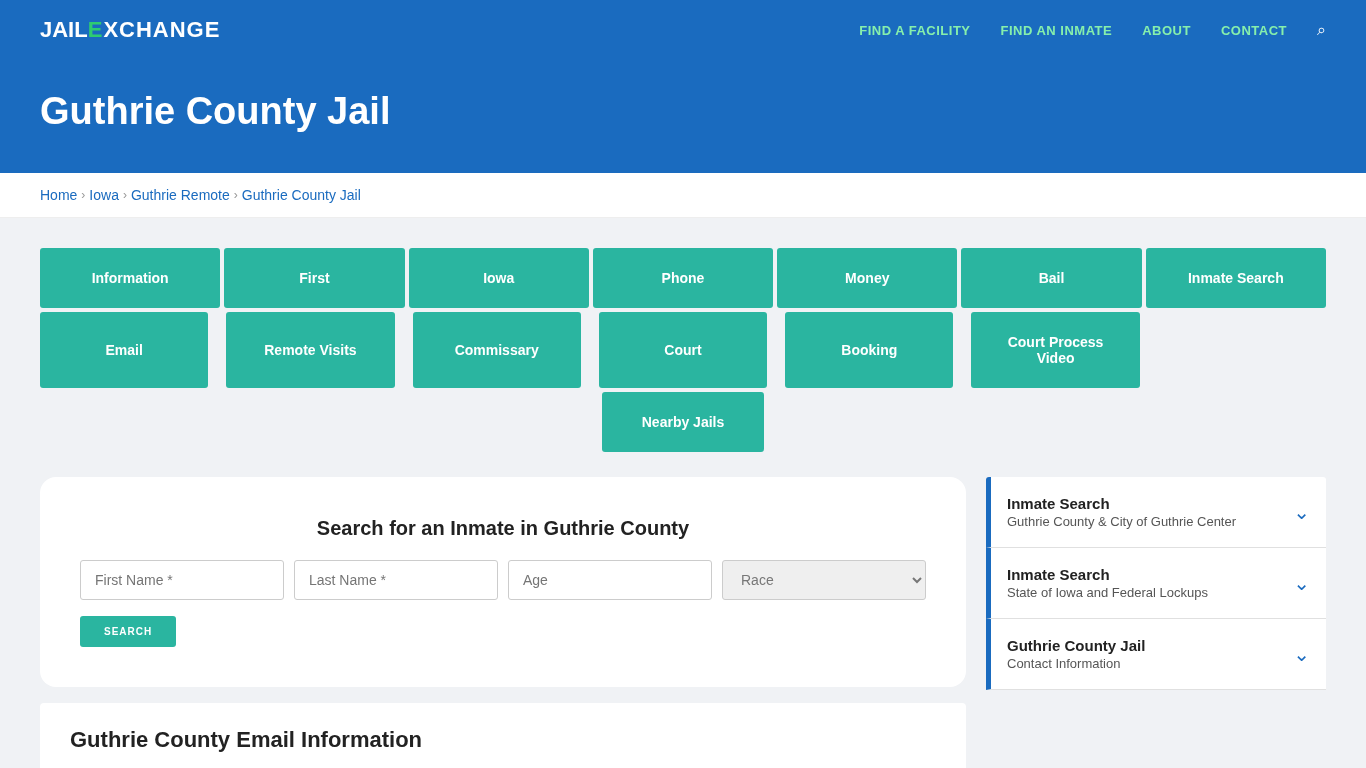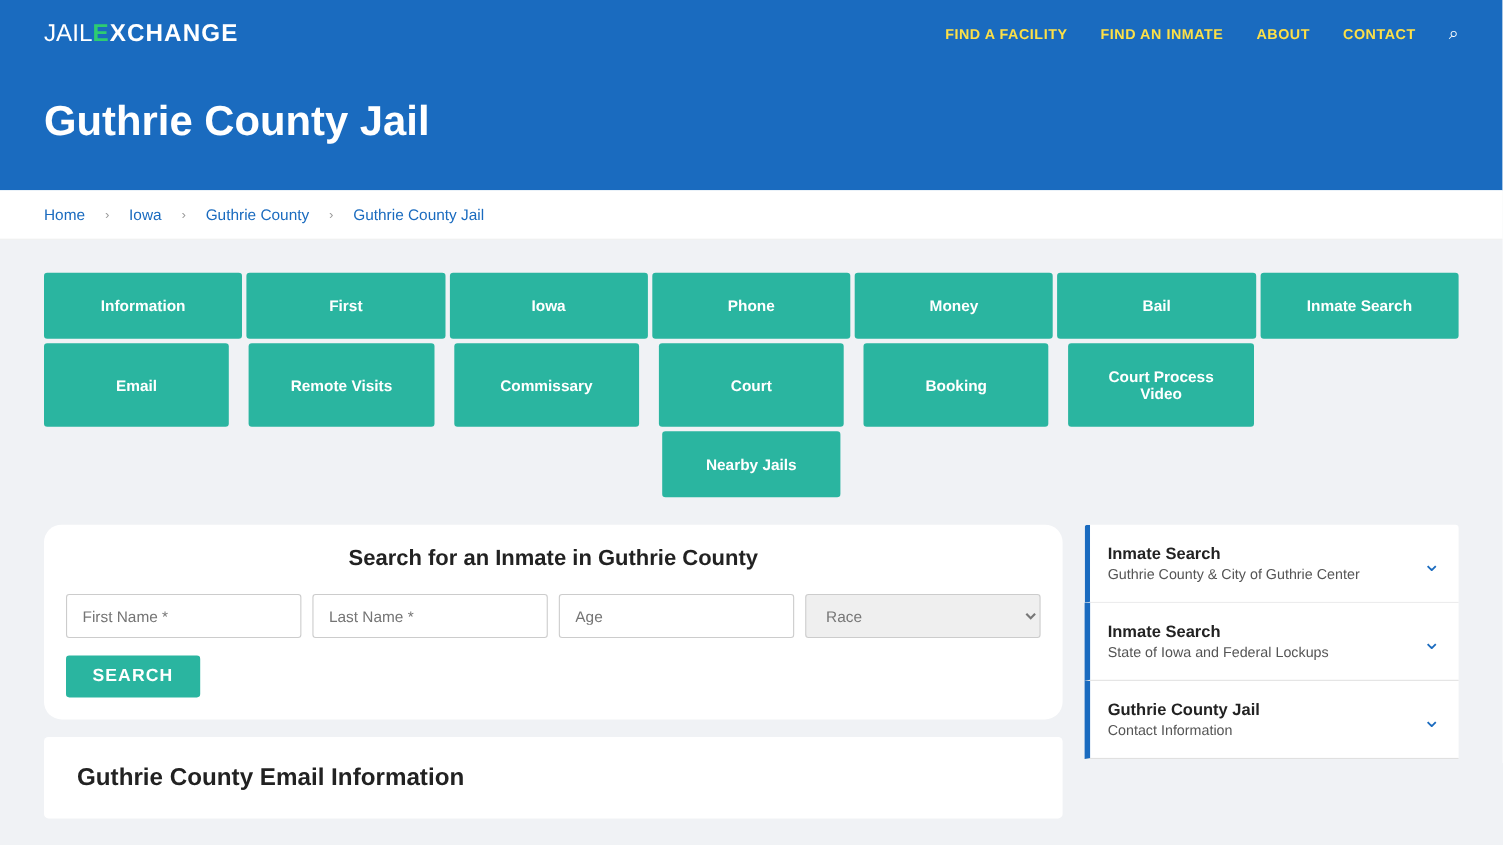--- a/index.html
+++ b/index.html
@@ -20,21 +20,21 @@
       color: #fff;
       letter-spacing: 1px;
     }
     .logo span { color: #2ecc71; }
     .nav-links {
       display: flex;
       align-items: center;
       gap: 30px;
     }
     .nav-links a {
-      color: #fde047;
+      color: #86efac;
       text-decoration: none;
       font-size: 13px;
       font-weight: 600;
       letter-spacing: 0.5px;
     }
     .search-icon-btn {
       color: #fff;
       font-size: 16px;
       cursor: pointer;
       background: none;
@@ -54,21 +54,21 @@
 
     
     .breadcrumb-bar {
       background: #fff;
       padding: 14px 40px;
       border-bottom: 1px solid #eee;
     }
     .breadcrumb {
       display: flex;
       align-items: center;
-      gap: 18px;
+      gap: 4px;
       font-size: 14px;
     }
     .breadcrumb a { color: #1a6bbf; text-decoration: none; }
     .breadcrumb .sep { color: #999; font-size: 12px; }
     .breadcrumb .current { color: #1a6bbf; }
 
     
     .main-area {
       background: #f0f2f5;
       padding: 30px 40px;
@@ -119,21 +119,21 @@
     .lower-section {
       display: flex;
       gap: 20px;
       align-items: flex-start;
     }
 
     
     .inmate-search-card {
       background: #fff;
       border-radius: 16px;
-      padding: 20px;
+      padding: 40px;
       flex: 1;
     }
     .inmate-search-card h2 {
       text-align: center;
       font-size: 20px;
       font-weight: 700;
       margin-bottom: 20px;
       color: #222;
     }
     .search-form {
@@ -149,21 +149,21 @@
       font-size: 14px;
       color: #777;
       flex: 1;
       min-width: 100px;
     }
     .search-btn {
       background: #2ab5a0;
       color: #fff;
       border: none;
       padding: 10px 24px;
-      font-size: 16px;
+      font-size: 10px;
       font-weight: 700;
       letter-spacing: 1px;
       cursor: pointer;
       border-radius: 3px;
       text-transform: uppercase;
     }
 
     
     .info-card {
       background: #fff;
@@ -211,41 +211,41 @@
     .chevron-icon {
       color: #1a6bbf;
       font-size: 20px;
       font-weight: 300;
     }
   </style>
 </head>
 <body>
 
 <nav class="navbar">
-  <div class="logo"><span style="color:#fff;font-weight:400;font-size:22px;letter-spacing:0px;">JAIL</span><span style="color:#2ecc71;font-weight:900;font-size:22px;">E</span><span style="color:#fff;font-weight:900;font-size:22px;">XCHANGE</span></div>
+  <div class="logo"><span style="color:#fff;font-weight:700;font-size:22px;letter-spacing:0px;">JAIL</span><span style="color:#2ecc71;font-weight:900;font-size:22px;">E</span><span style="color:#fff;font-weight:900;font-size:22px;">XCHANGE</span></div>
   <div class="nav-links">
     <a href="#">FIND A FACILITY</a>
     <a href="#">FIND AN INMATE</a>
     <a href="#">ABOUT</a>
     <a href="#">CONTACT</a>
     <button class="search-icon-btn">⌕</button>
   </div>
 </nav>
 
 <div class="hero">
   <h1>Guthrie County Jail</h1>
 </div>
 
 <div class="breadcrumb-bar">
   <nav class="breadcrumb">
     <a href="#">Home</a>
     <span class="sep">›</span>
     <a href="#">Iowa</a>
     <span class="sep">›</span>
-    <a href="#">Guthrie County</a>
+    <a href="#">Guthrie Remote</a>
     <span class="sep">›</span>
     <span class="current">Guthrie County Jail</span>
   </nav>
 </div>
 
 <div class="main-area">
 
   <div class="btn-grid">
     <button class="tile-btn">Information</button>
     <button class="tile-btn">First</button>

